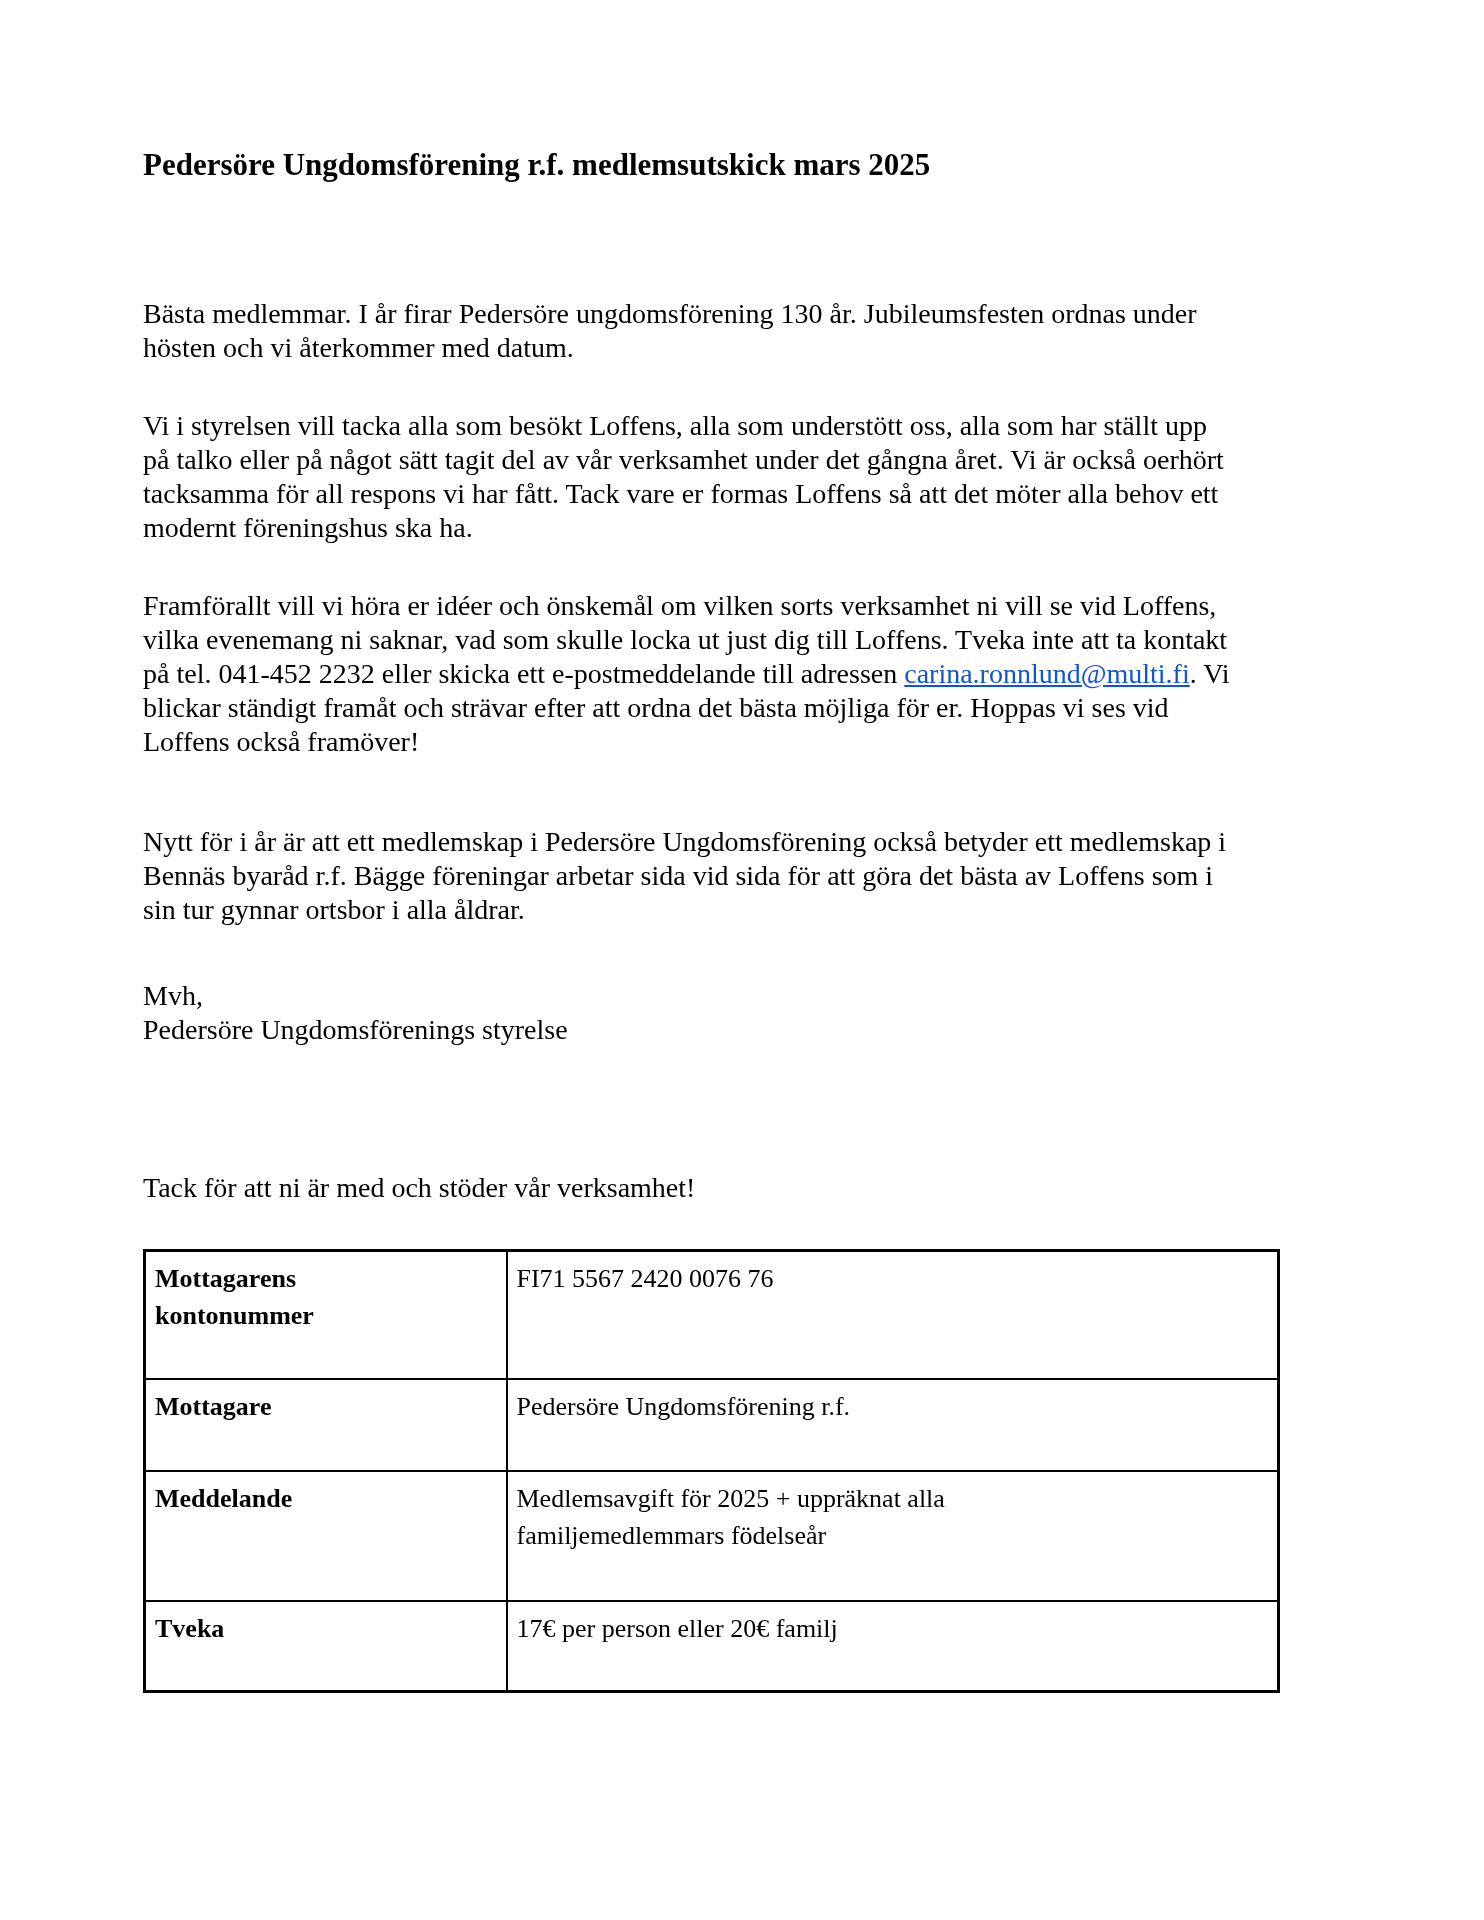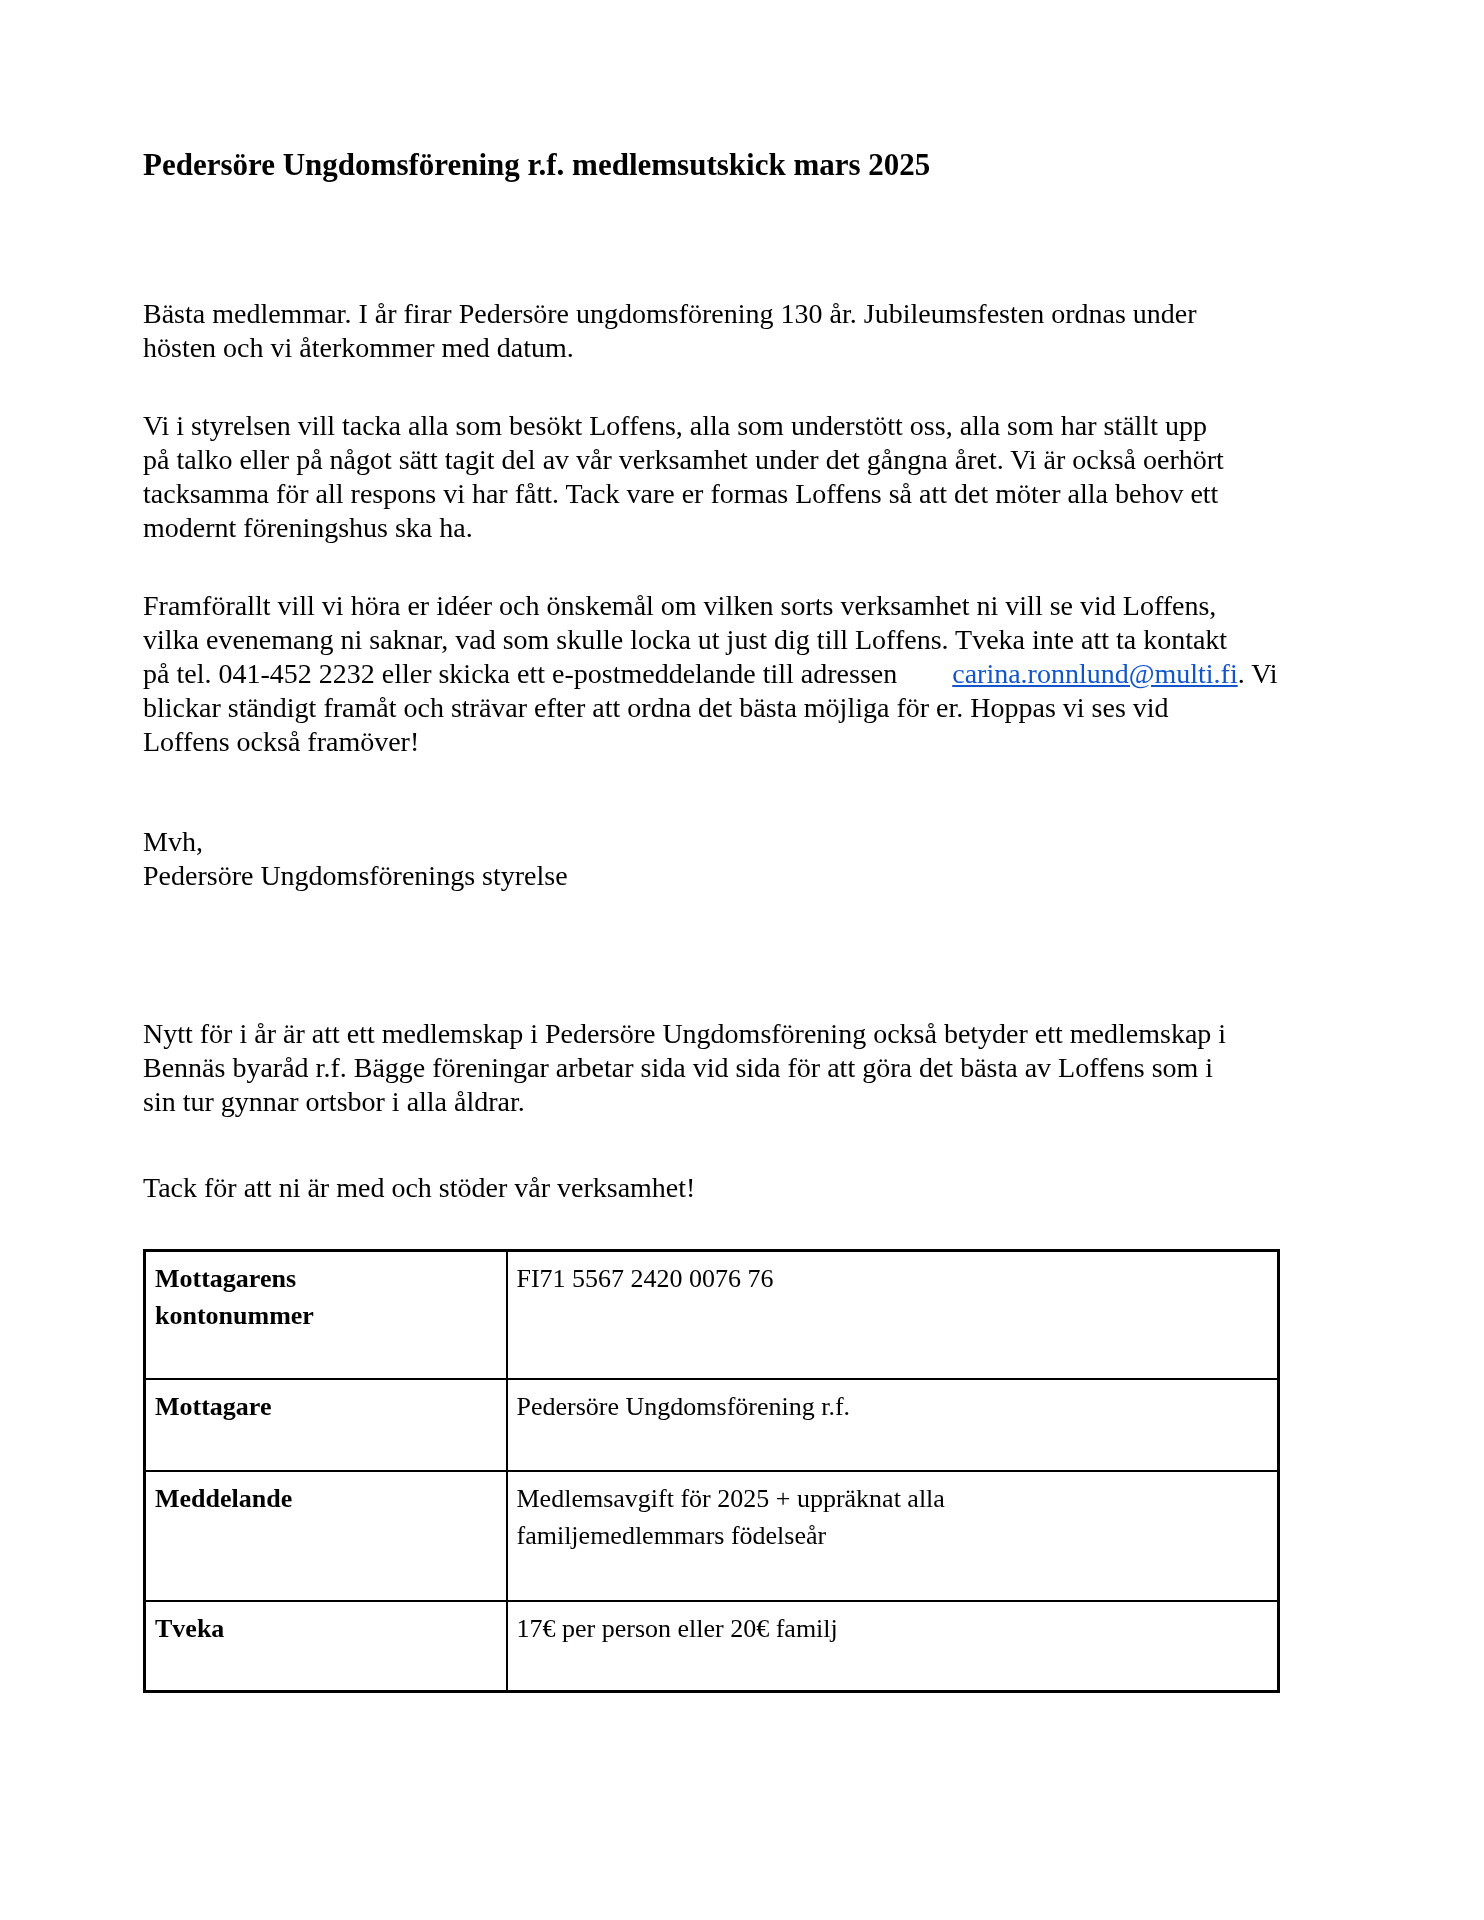--- a/index.html
+++ b/index.html
@@ -34,21 +34,20 @@
   }
   .para.gap-contact { margin-bottom: 66px; }
   .para.gap-membership { margin-bottom: 52px; }
   .para.gap-signature { margin-bottom: 124px; }
   .para.gap-closing { }
   .email-link {
     color: #1155cc;
     text-decoration: underline;
     cursor: pointer;
     white-space: pre-line;
-    margin-left: 48px;
   }
   table.payment {
     border-collapse: collapse;
     table-layout: fixed;
     width: 1134px;
     border: 3px solid #000000;
   }
   table.payment th,
   table.payment td {
     border: 2px solid #000000;
@@ -81,26 +80,26 @@
 på talko eller på något sätt tagit del av vår verksamhet under det gångna året. Vi är också oerhört
 tacksamma för all respons vi har fått. Tack vare er formas Loffens så att det möter alla behov ett
 modernt föreningshus ska ha.</p>
 
   <p class="para gap-contact"><span>Framförallt vill vi höra er idéer och önskemål om vilken sorts verksamhet ni vill se vid Loffens,
 vilka evenemang ni saknar, vad som skulle locka ut just dig till Loffens. Tveka inte att ta kontakt
 på tel. 041-452 2232 eller skicka ett e-postmeddelande till adressen </span><a class="email-link">carina.ronnlund@multi.fi</a><span>. Vi
 blickar ständigt framåt och strävar efter att ordna det bästa möjliga för er. Hoppas vi ses vid
 Loffens också framöver!</span></p>
 
-  <p class="para gap-signature">Mvh,
-Pedersöre Ungdomsförenings styrelse</p>
-
   <p class="para gap-membership">Nytt för i år är att ett medlemskap i Pedersöre Ungdomsförening också betyder ett medlemskap i
 Bennäs byaråd r.f. Bägge föreningar arbetar sida vid sida för att göra det bästa av Loffens som i
 sin tur gynnar ortsbor i alla åldrar.</p>
+
+  <p class="para gap-signature">Mvh,
+Pedersöre Ungdomsförenings styrelse</p>
 
   <p class="para gap-closing">Tack för att ni är med och stöder vår verksamhet!</p>
 
   <table class="payment">
     <colgroup>
       <col style="width:362px">
       <col style="width:772px">
     </colgroup>
     <tbody>
       <tr class="row-konto">

